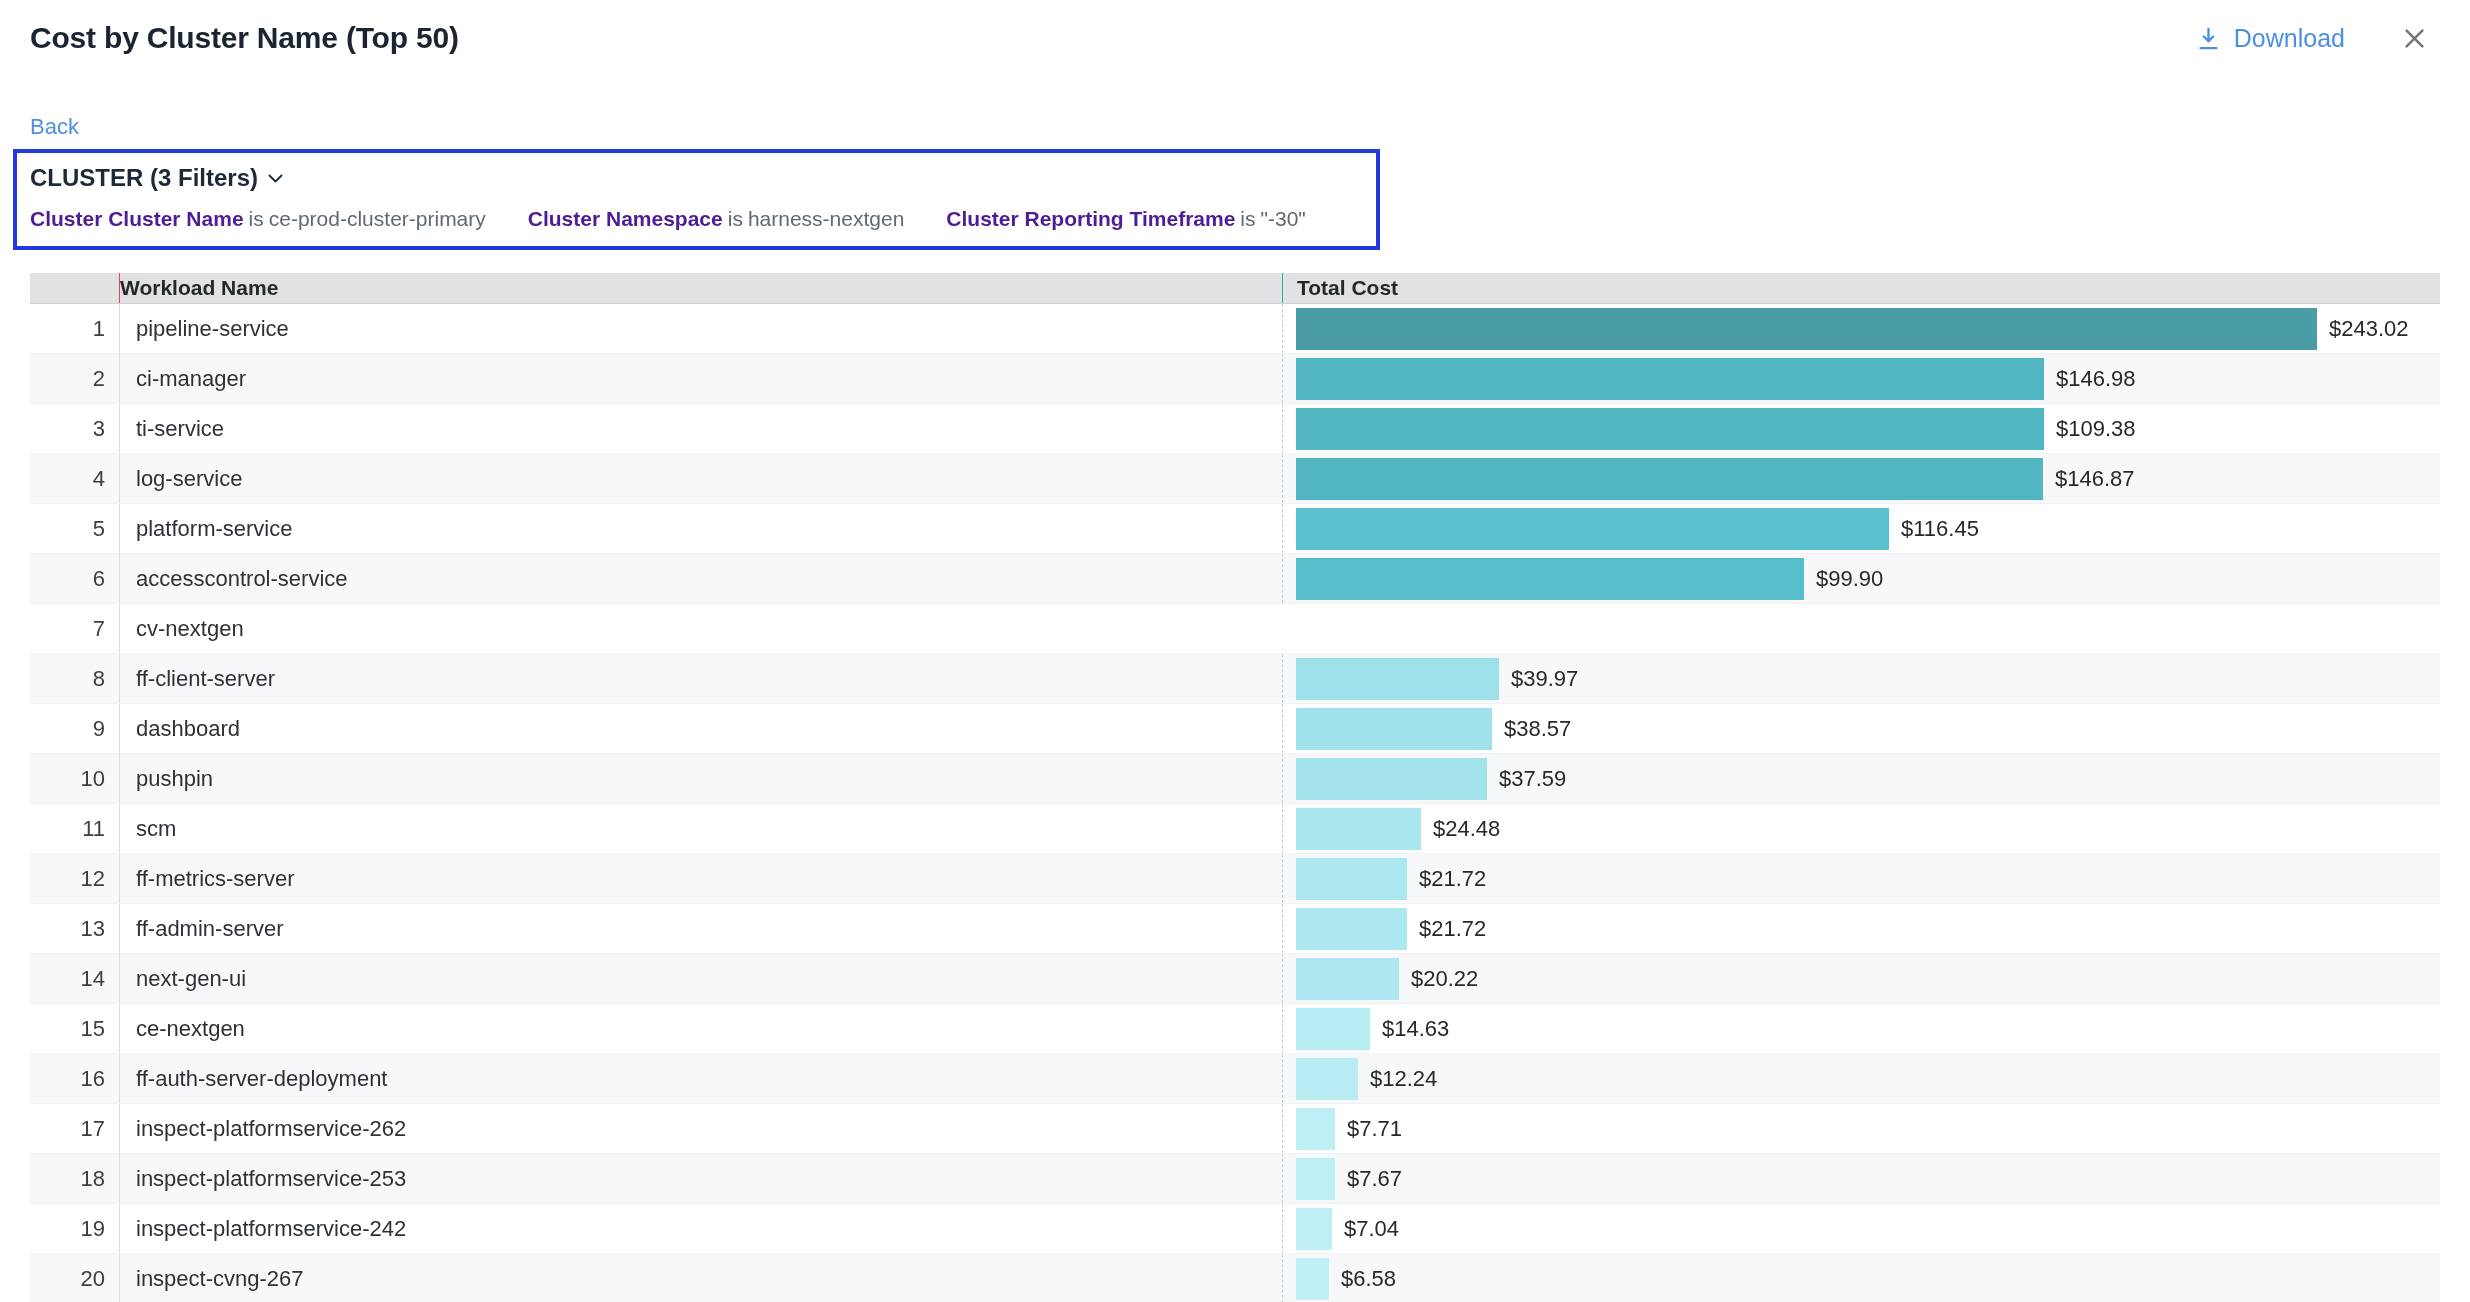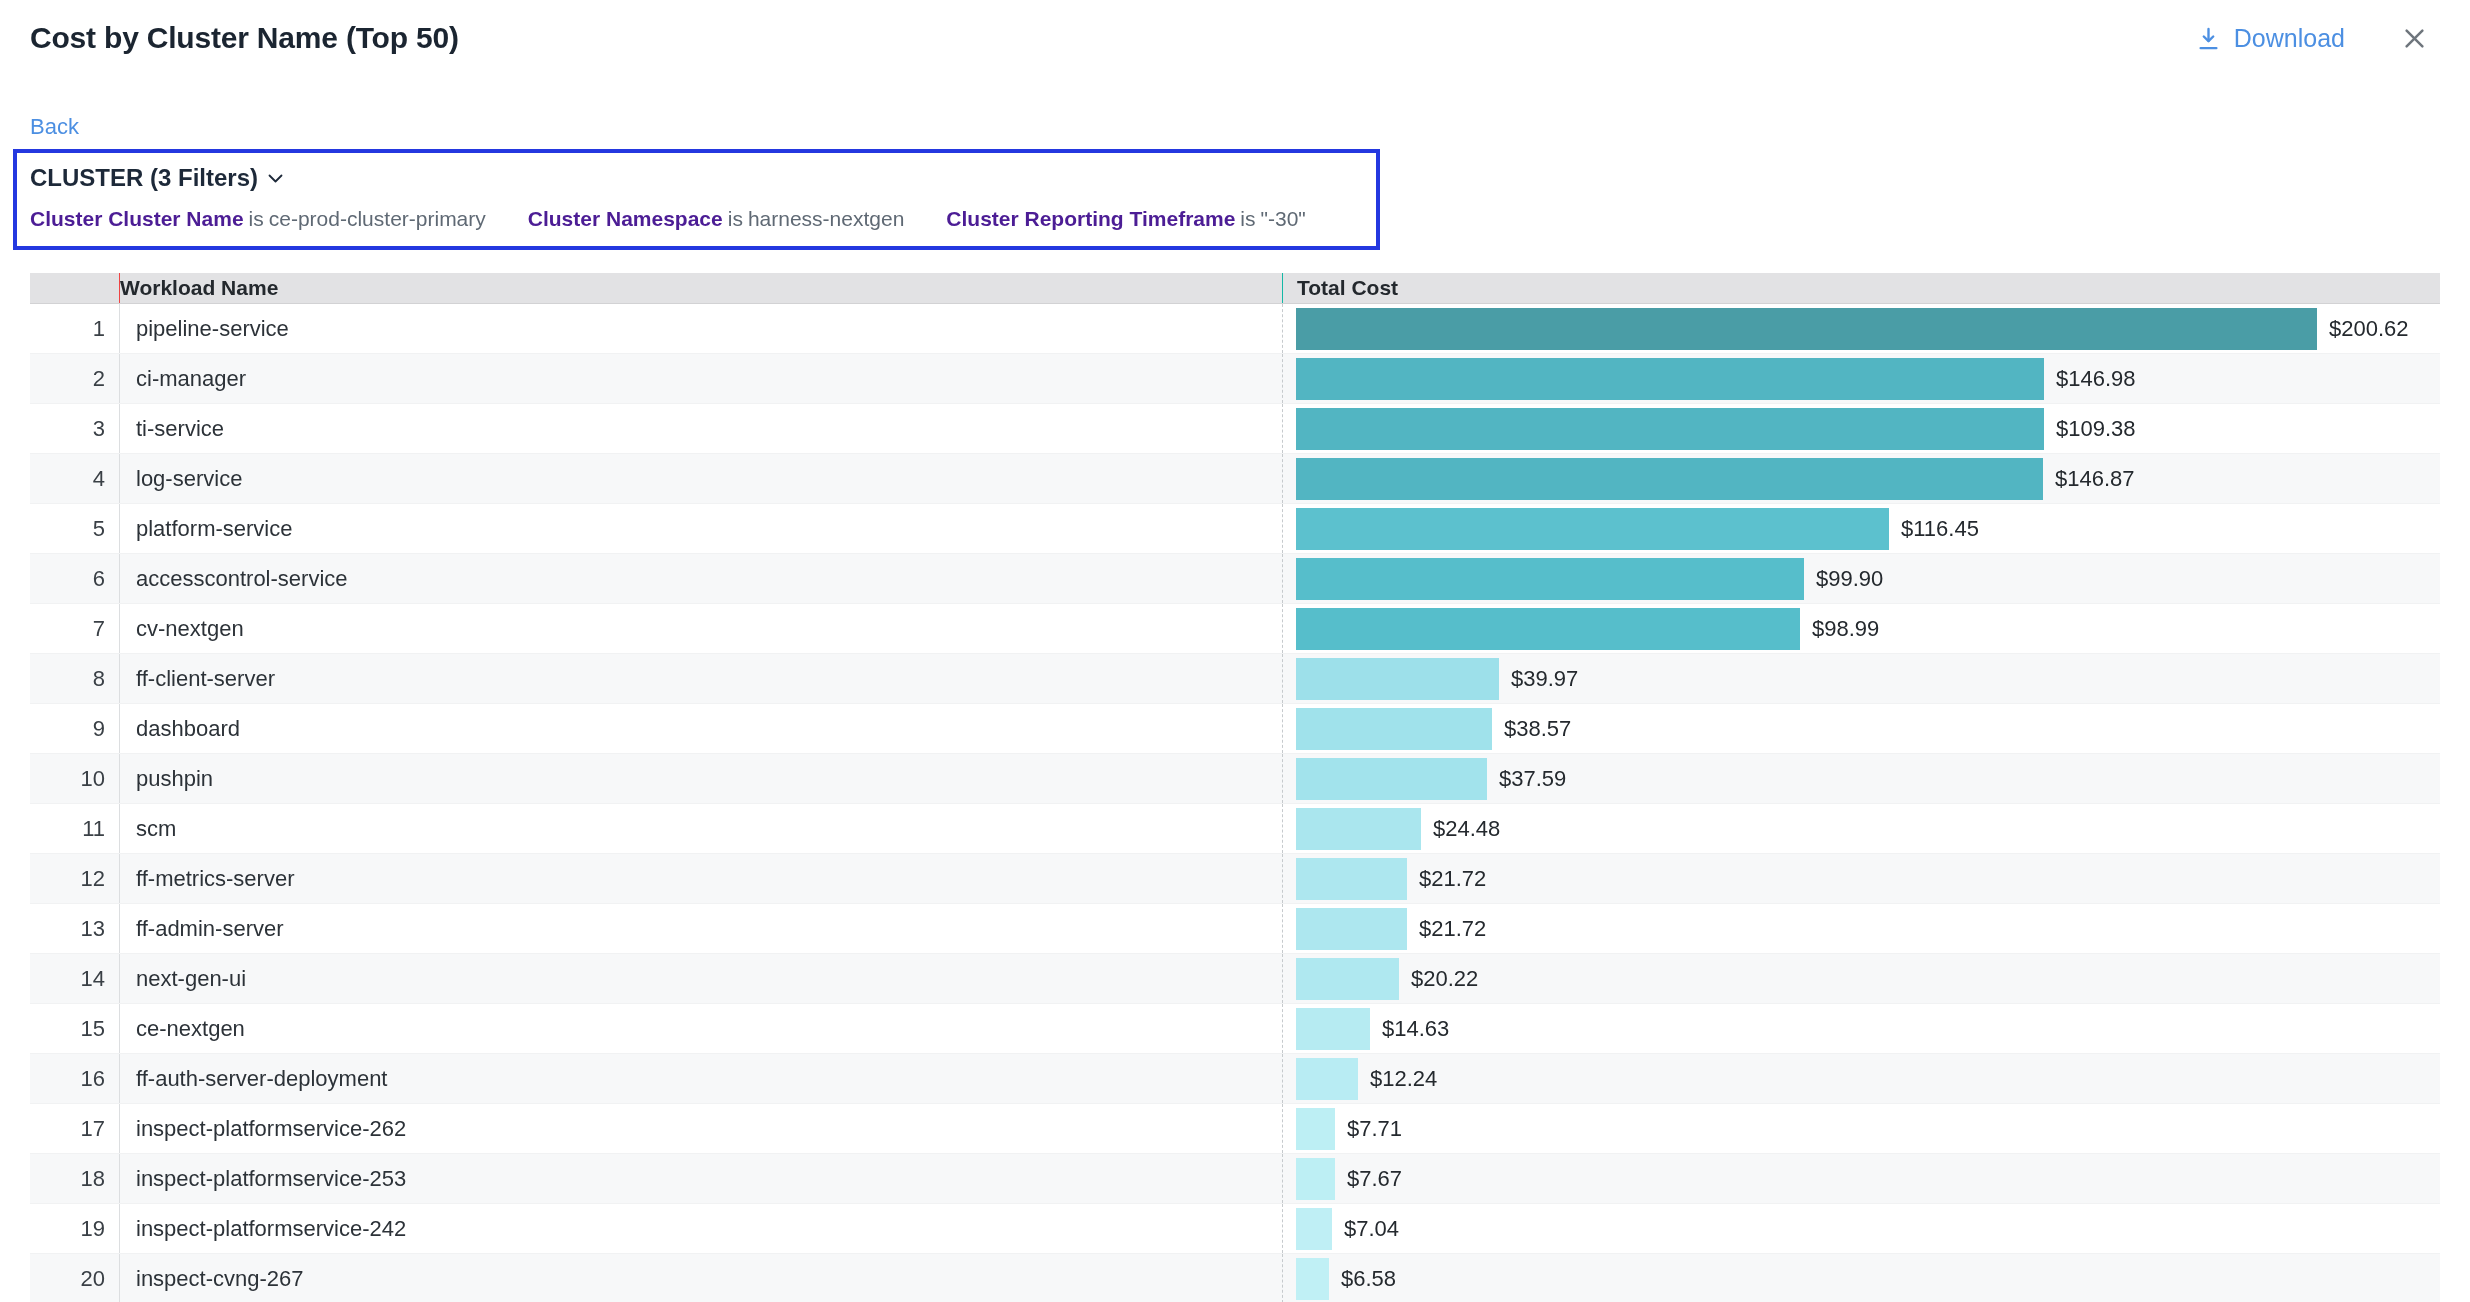--- a/index.html
+++ b/index.html
@@ -103,21 +103,21 @@
       <div class="th"></div>
       <div class="th th-name">Workload Name</div>
       <div class="th th-cost">Total Cost</div>
     </div>
     <div class="tbody">
         <div class="trow">
           <div class="cell-rank">1</div>
           <div class="cell-name">pipeline-service</div>
           <div class="cell-cost">
             <div class="bar" style="width: 1021px; background: rgb(74, 157, 166);"></div>
-            <span class="cost-label">$200.62</span>
+            <span class="cost-label">$243.02</span>
           </div>
         </div>
         <div class="trow alt">
           <div class="cell-rank">2</div>
           <div class="cell-name">ci-manager</div>
           <div class="cell-cost">
             <div class="bar" style="width: 748px; background: rgb(82, 181, 194);"></div>
             <span class="cost-label">$146.98</span>
           </div>
         </div>
@@ -149,24 +149,20 @@
           <div class="cell-rank">6</div>
           <div class="cell-name">accesscontrol-service</div>
           <div class="cell-cost">
             <div class="bar" style="width: 508px; background: rgb(86, 190, 203);"></div>
             <span class="cost-label">$99.90</span>
           </div>
         </div>
         <div class="trow">
           <div class="cell-rank">7</div>
           <div class="cell-name">cv-nextgen</div>
-          <div class="cell-cost">
-            <div class="bar" style="width: 504px; background: rgb(86, 190, 203);"></div>
-            <span class="cost-label">$98.99</span>
-          </div>
         </div>
         <div class="trow alt">
           <div class="cell-rank">8</div>
           <div class="cell-name">ff-client-server</div>
           <div class="cell-cost">
             <div class="bar" style="width: 203px; background: rgb(157, 224, 234);"></div>
             <span class="cost-label">$39.97</span>
           </div>
         </div>
         <div class="trow">

